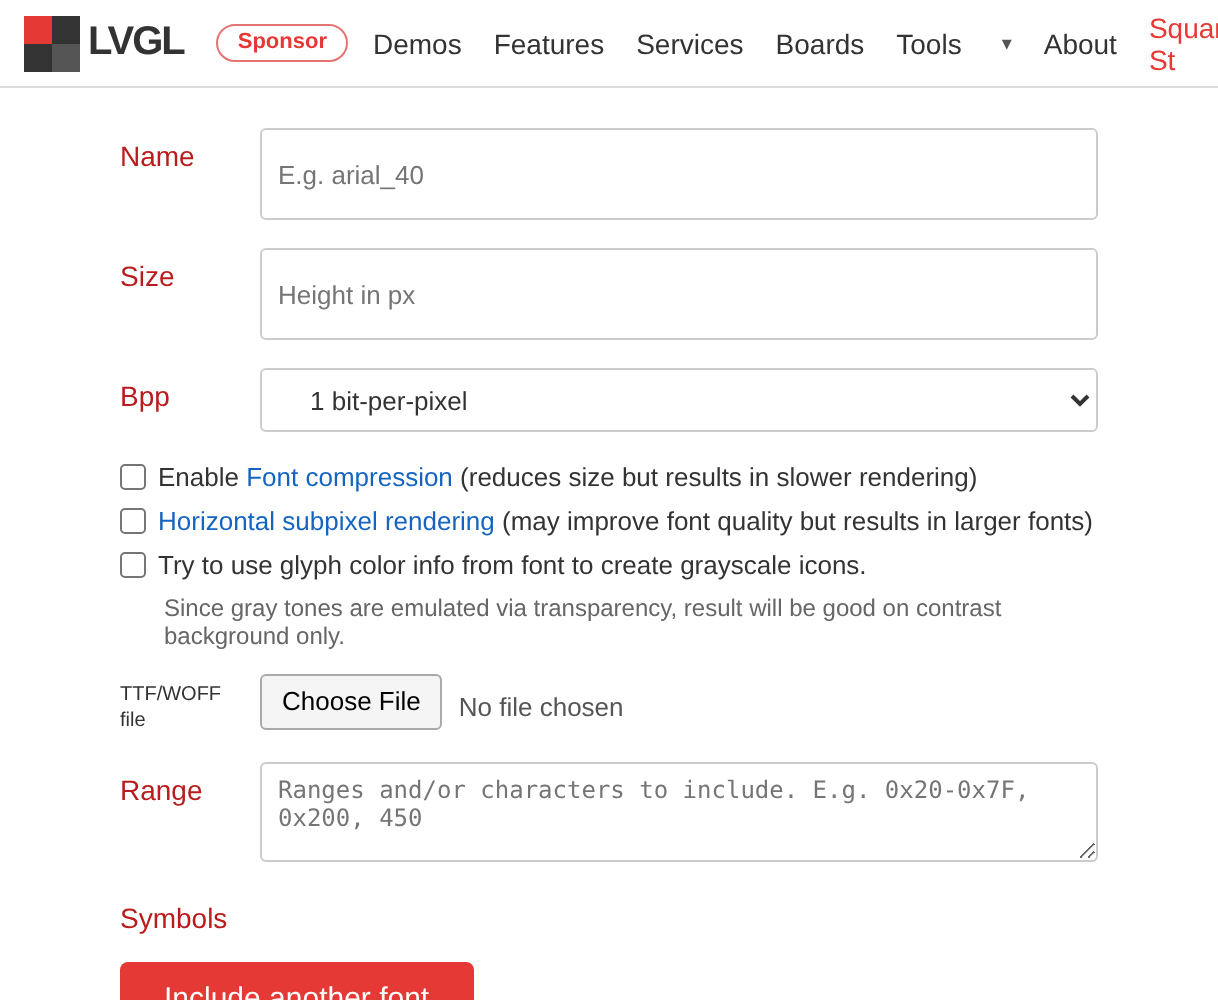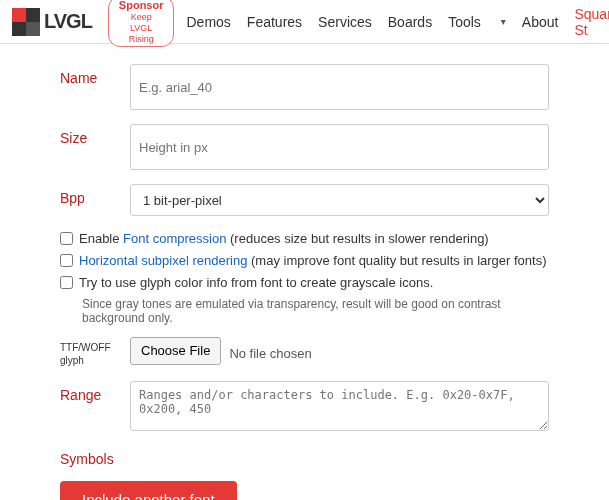--- a/index.html
+++ b/index.html
@@ -95,21 +95,21 @@
       font-size: 13px;
       color: #999;
       outline: none;
       background: #fff;
     }
     .form-select {
       flex: 1;
       height: 32px;
       border: 1px solid #ccc;
       border-radius: 3px;
-      padding: 4px 8px;
+      padding: 4px 20px;
       font-size: 13px;
       background: #fff;
       color: #333;
       outline: none;
       cursor: pointer;
     }
 
     
     .checkbox-section {
       margin-bottom: 10px;
@@ -216,21 +216,20 @@
         <rect x="14" y="0" width="14" height="14" fill="#333"></rect>
         <rect x="0" y="14" width="14" height="14" fill="#333"></rect>
         <rect x="14" y="14" width="14" height="14" fill="#555"></rect>
       </svg>
     </div>
     <span class="logo-text">LVGL</span>
   </div>
 
   <button class="sponsor-btn">
     <span class="sponsor-top">Sponsor</span>
-    <span class="sponsor-bottom">Keep LVGL Rising</span>
   </button>
 
   <nav class="nav-links">
     <a class="nav-link">Demos</a>
     <a class="nav-link">Features</a>
     <a class="nav-link">Services</a>
     <a class="nav-link">Boards</a>
     <a class="nav-link tools">
       <span>Tools</span>
       <span class="tools-arrow">▾</span>
@@ -283,21 +282,21 @@
       <input type="checkbox" style="">
       <label class="checkbox-label">Try to use glyph color info from font to create grayscale icons.</label>
     </div>
     <p class="note-text">Since gray tones are emulated via transparency, result will be good on contrast background only.</p>
   </div>
 
   
   <div class="ttf-row">
     <div class="ttf-label">
       <span>TTF/WOFF</span>
-      <span>glyph</span>
+      <span>file</span>
     </div>
     <div class="file-input-wrapper">
       <button class="choose-file-btn">Choose File</button>
       <span class="no-file-text">No file chosen</span>
     </div>
   </div>
 
   
   <div class="form-row">
     <span class="form-label">Range</span>

